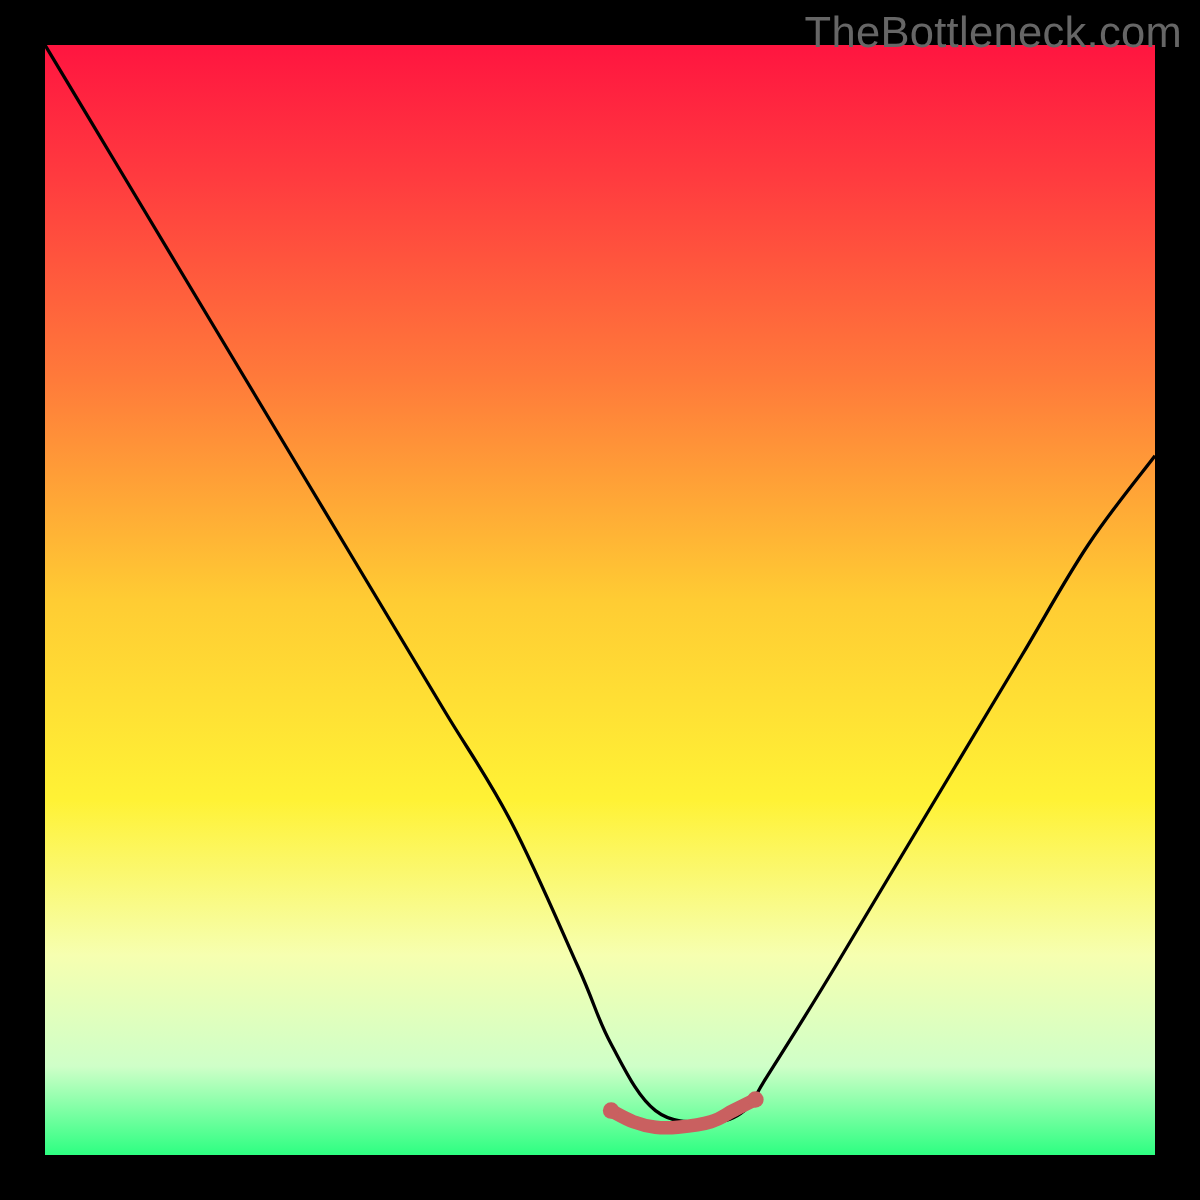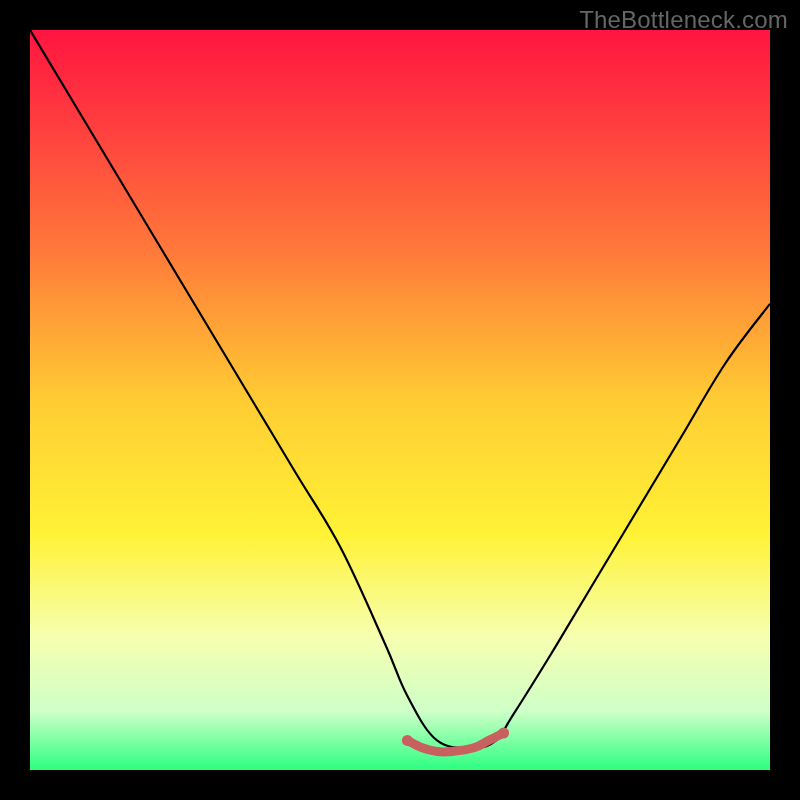--- a/index.html
+++ b/index.html
@@ -22,21 +22,21 @@
     top: 30px;
     width: 740px;
     height: 740px;
   }
   .watermark {
     position: absolute;
     top: 6px;
     right: 12px;
     color: #666;
     font-family: Arial, Helvetica, sans-serif;
-    font-size: 24px;
+    font-size: 29px;
     font-weight: 500;
     letter-spacing: 0.2px;
     z-index: 10;
   }
 </style>
 </head>
 <body>
 
 <div class="chart-container">
   <div class="watermark">TheBottleneck.com</div>

